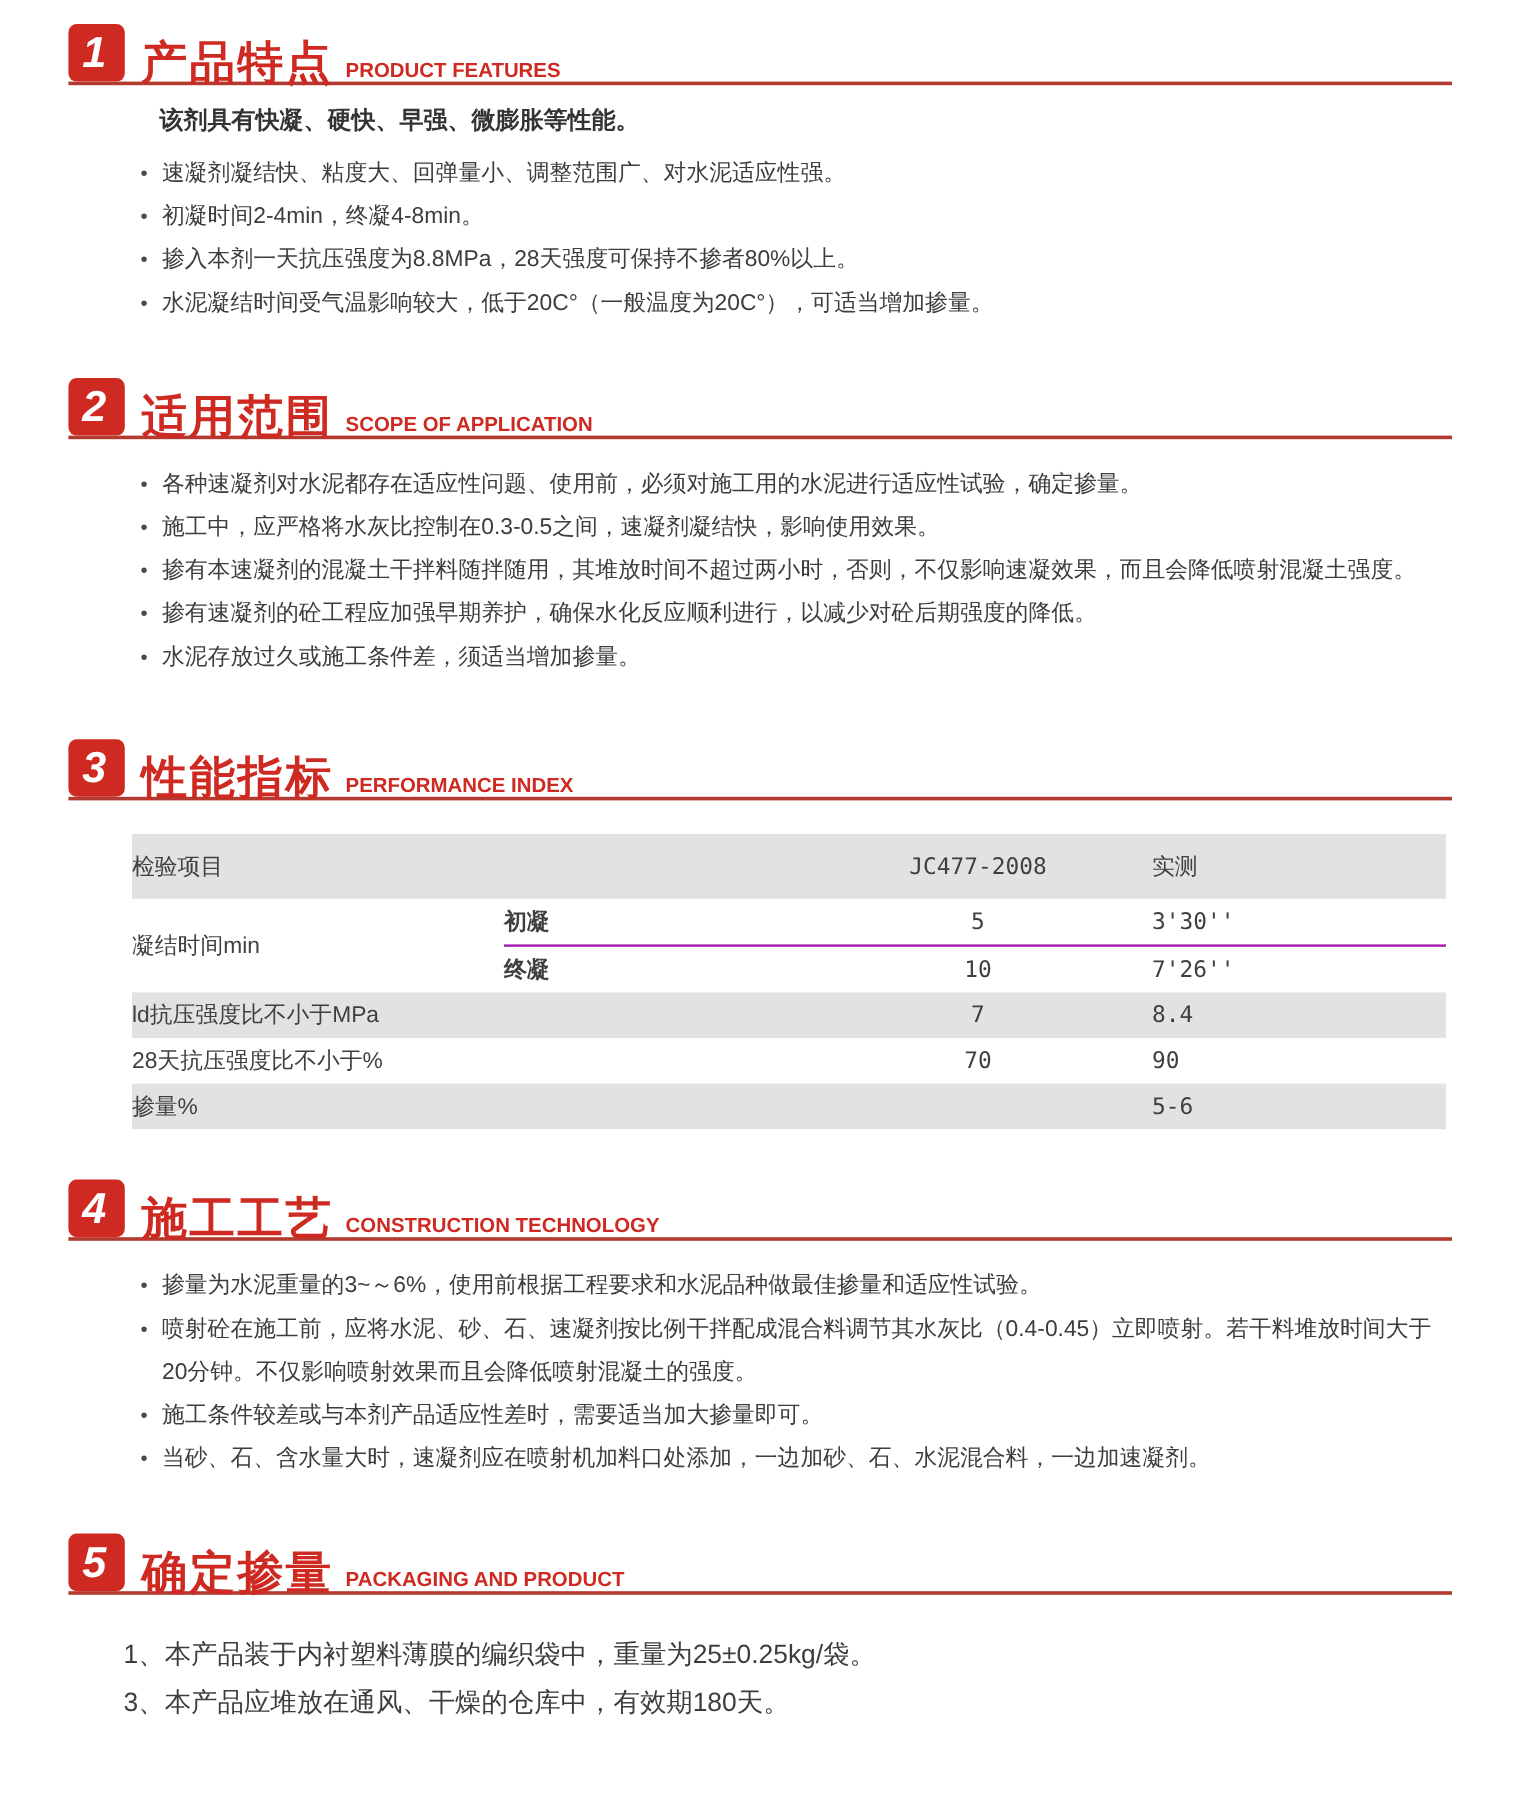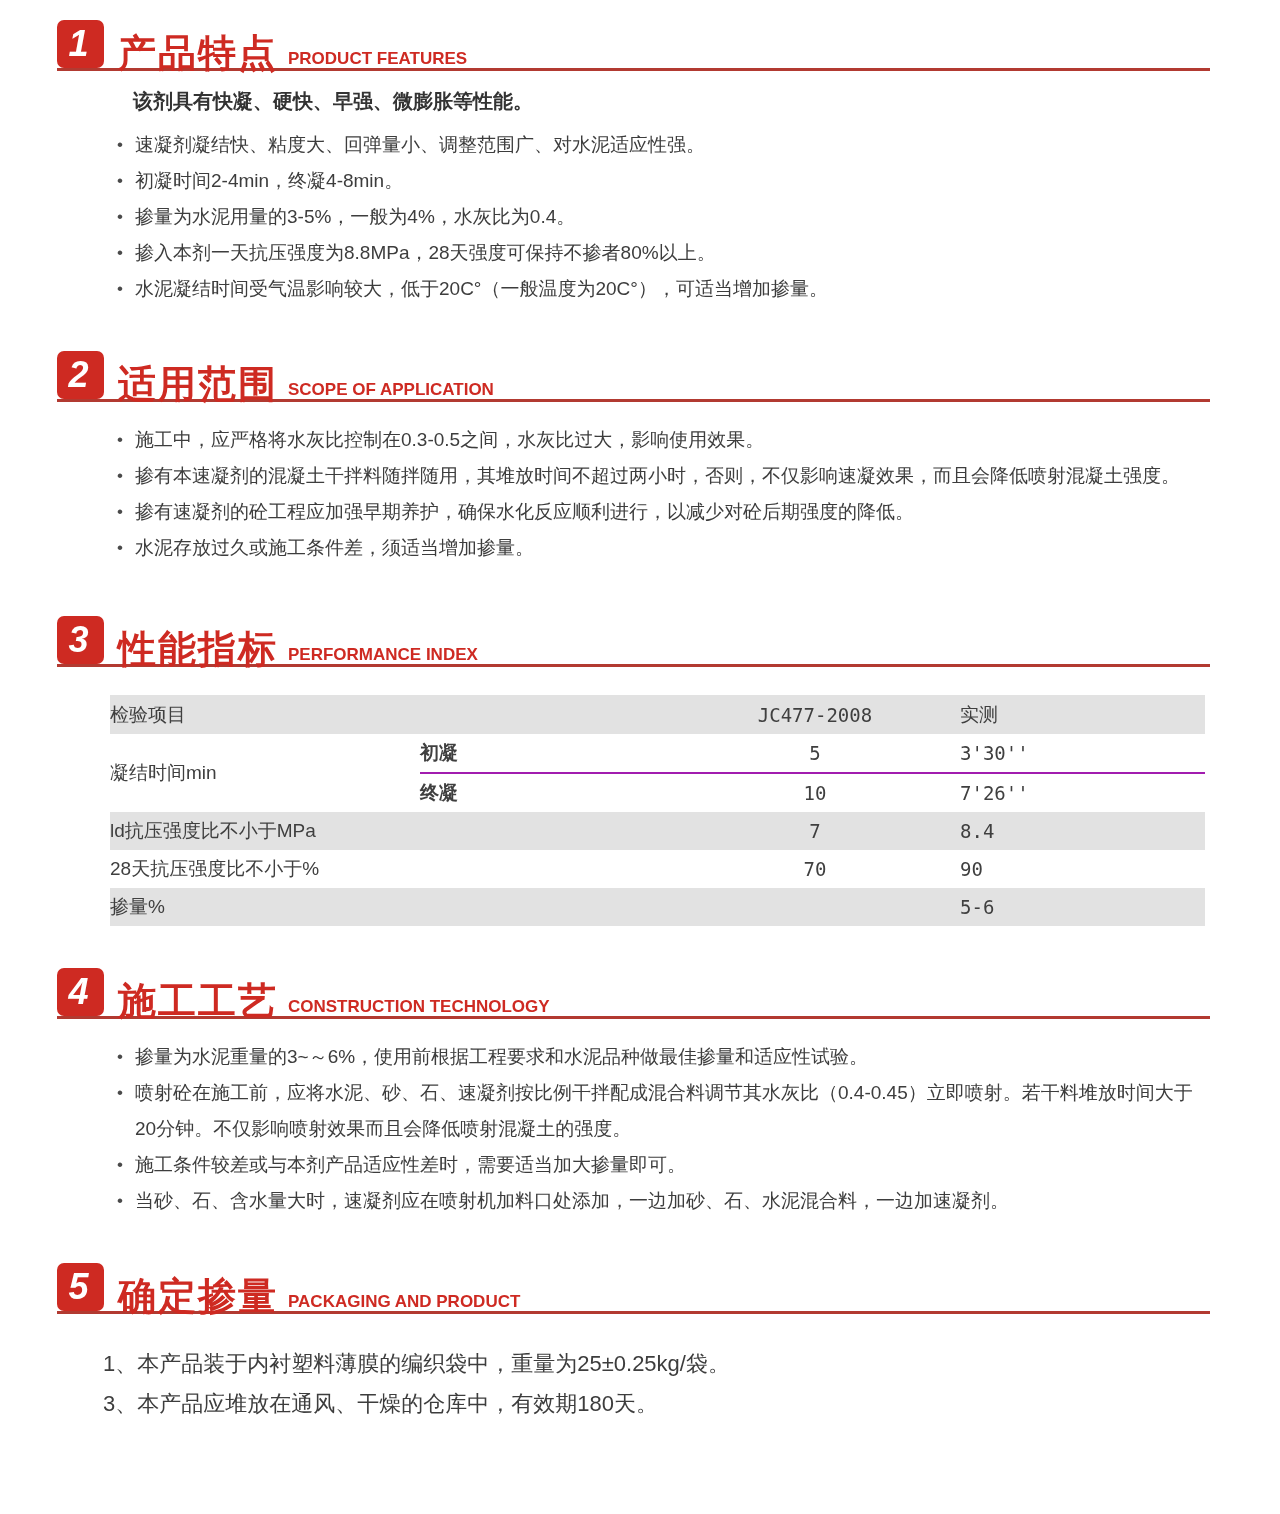--- a/index.html
+++ b/index.html
@@ -59,21 +59,21 @@
   .s4 ul.bullets { margin-top:20px; }
   .s5 { margin-top:36px; }
 
   
   table.perf {
     border-collapse:collapse; table-layout:fixed;
     width:1095px; margin:28px 0 0 53px;
     font-size:19px; color:#3f3f3f;
   }
   table.perf td { padding:0; height:38px; vertical-align:middle; }
-  table.perf tr.hdr td { height:39px; font-weight:normal;margin-left:36px; }
+  table.perf tr.hdr td { height:54px; font-weight:normal;margin-left:36px; }
   table.perf tr.gray td { background:#e2e2e2; }
   td.lbl  { padding-left:22px; text-align:left; }
   td.sub  { padding-left:78px; text-align:left;font-weight:bold; }
   td.std  { text-align:center; }
   td.meas { padding-left:75px; text-align:left; }
   .mono { font-family:"DejaVu Sans Mono","Liberation Mono",monospace; font-size:19px; }
   tr.divided td { border-top:2px solid #a21caf; }
 
   
   ol.storage { list-style:none; margin:30px 0 0 46px; padding:0; }
@@ -89,36 +89,36 @@
       <div class="badge">
         <span>1</span>
       </div>
       <h2 class="cn">产品特点</h2>
       <span class="en">PRODUCT FEATURES</span>
     </header>
     <p class="intro">该剂具有快凝、硬快、早强、微膨胀等性能。</p>
     <ul class="bullets">
       <li>速凝剂凝结快、粘度大、回弹量小、调整范围广、对水泥适应性强。</li>
       <li>初凝时间2-4min，终凝4-8min。</li>
-      <li>掺量为水泥用量的3-5%，一般为4%，水灰比为0.4。</li>
       <li>掺入本剂一天抗压强度为8.8MPa，28天强度可保持不掺者80%以上。</li>
       <li>水泥凝结时间受气温影响较大，低于20C°（一般温度为20C°），可适当增加掺量。</li>
     </ul>
   </section>
 
   <section class="sec s2">
     <header class="sec-header">
       <div class="badge">
         <span>2</span>
       </div>
       <h2 class="cn">适用范围</h2>
       <span class="en">SCOPE OF APPLICATION</span>
     </header>
     <ul class="bullets">
-      <li>施工中，应严格将水灰比控制在0.3-0.5之间，水灰比过大，影响使用效果。</li>
+      <li>各种速凝剂对水泥都存在适应性问题、使用前，必须对施工用的水泥进行适应性试验，确定掺量。</li>
+      <li>施工中，应严格将水灰比控制在0.3-0.5之间，速凝剂凝结快，影响使用效果。</li>
       <li>掺有本速凝剂的混凝土干拌料随拌随用，其堆放时间不超过两小时，否则，不仅影响速凝效果，而且会降低喷射混凝土强度。</li>
       <li>掺有速凝剂的砼工程应加强早期养护，确保水化反应顺利进行，以减少对砼后期强度的降低。</li>
       <li>水泥存放过久或施工条件差，须适当增加掺量。</li>
     </ul>
   </section>
 
   <section class="sec s3">
     <header class="sec-header">
       <div class="badge">
         <span>3</span>

